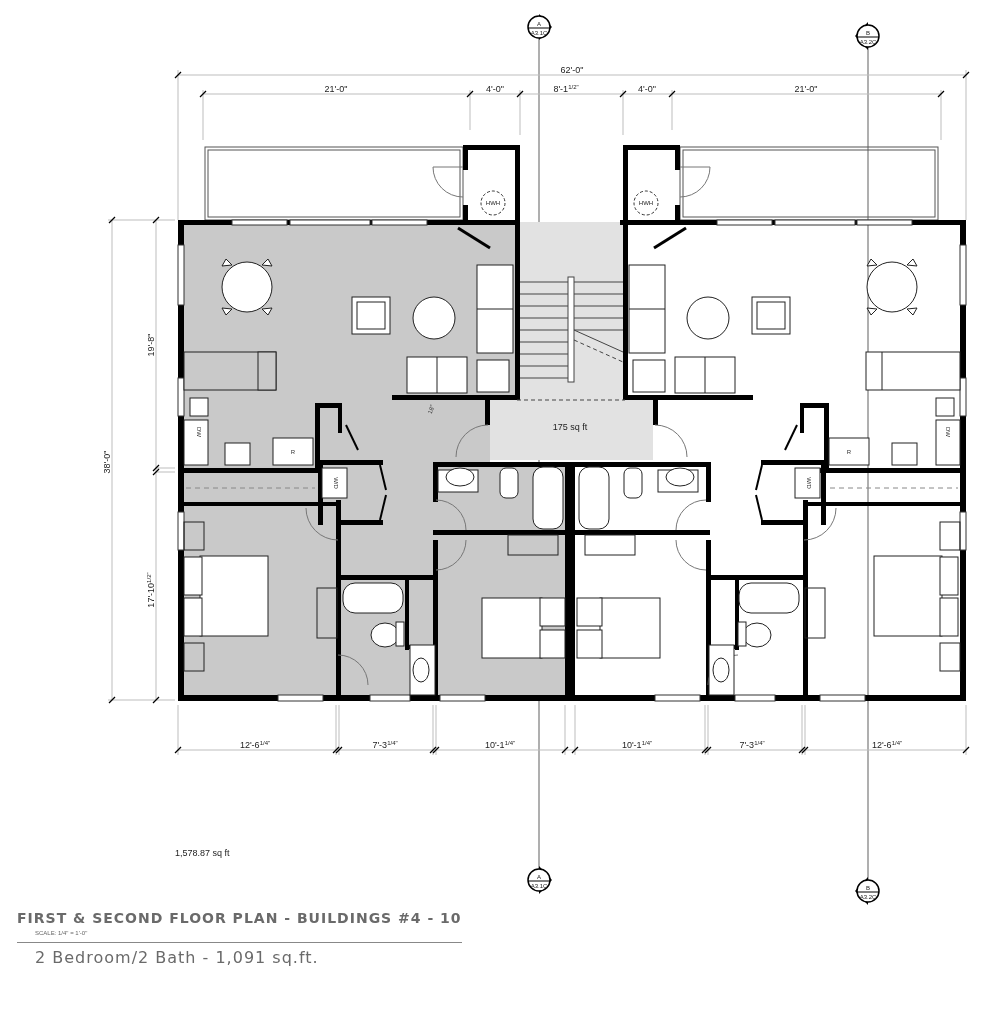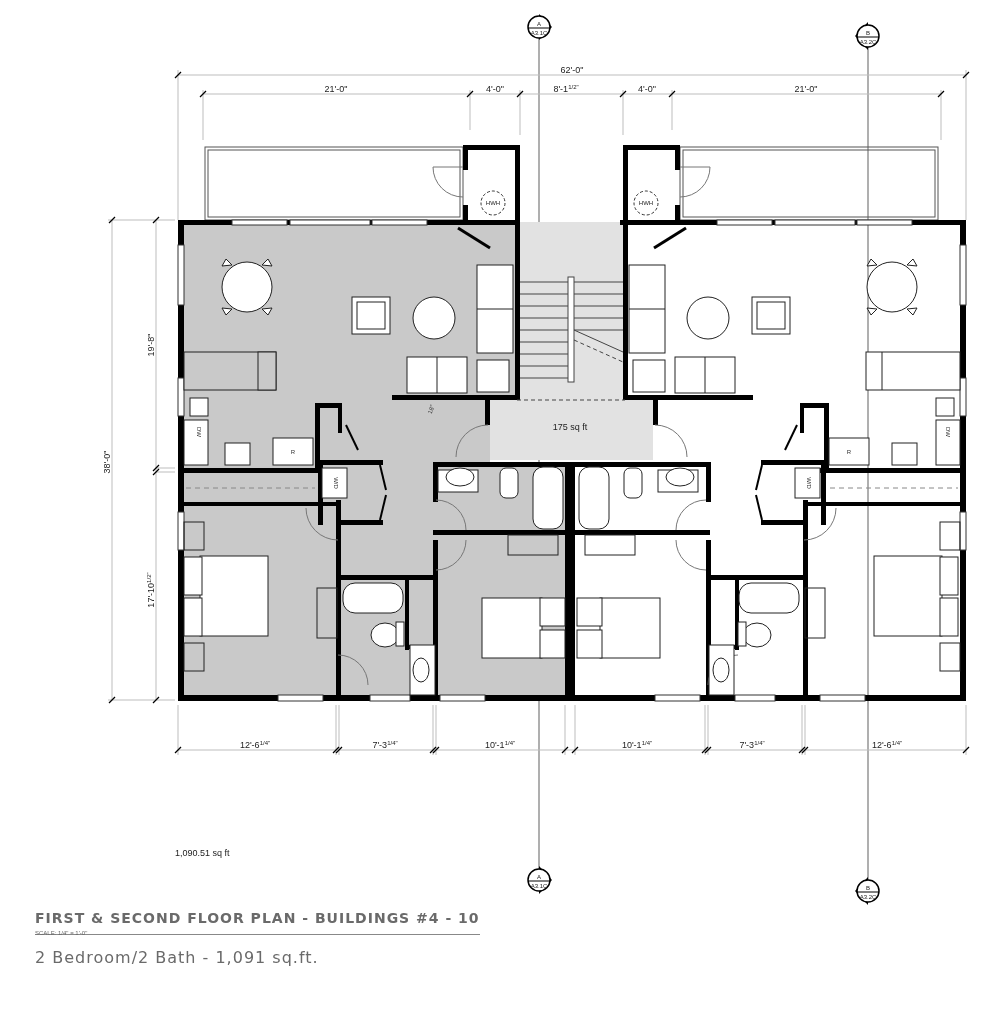--- a/index.html
+++ b/index.html
@@ -3,21 +3,21 @@
 <meta charset="utf-8">
 <style>
   html,body{margin:0;padding:0;background:#ffffff;}
   body{width:1000px;height:1020px;position:relative;overflow:hidden;font-family:"Liberation Sans",sans-serif;}
   #plan{position:absolute;left:0;top:0;width:1000px;height:1020px;}
   .dim{font-family:"Liberation Sans",sans-serif;font-size:9px;fill:#222;}
   .sup{font-size:6px;}
   .tag{font-family:"Liberation Sans",sans-serif;font-size:6px;fill:#222;}
   .lbl{font-family:"Liberation Sans",sans-serif;font-size:6px;fill:#333;}
   .area{font-family:"Liberation Sans",sans-serif;font-size:9px;fill:#222;}
-  .title{position:absolute;left:35px;top:910px;font-family:"DejaVu Sans",sans-serif;font-weight:bold;font-size:14px;color:#6a6a6a;letter-spacing:1px;border-bottom:1.5px solid #888;padding-bottom:8px;line-height:16px;white-space:nowrap;}
+  .title{position:absolute;left:17px;top:910px;font-family:"DejaVu Sans",sans-serif;font-weight:bold;font-size:14px;color:#6a6a6a;letter-spacing:1px;border-bottom:1.5px solid #888;padding-bottom:16px;line-height:16px;white-space:nowrap;}
   .scale{position:absolute;left:35px;top:930px;font-family:"Liberation Sans",sans-serif;font-size:6px;color:#666;}
   .subtitle{position:absolute;left:35px;top:948px;font-family:"DejaVu Sans",sans-serif;font-size:16px;color:#6a6a6a;letter-spacing:1px;}
   .totalarea{position:absolute;left:175px;top:848px;font-family:"Liberation Sans",sans-serif;font-size:9px;color:#222;}
 </style>
 </head>
 <body>
 
 <svg id="plan" viewBox="0 0 1000 1020" xmlns="http://www.w3.org/2000/svg">
 
   <g stroke="#7a7a7a" stroke-width="1.2">
@@ -389,16 +389,16 @@
   </g>
   <g>
     <polygon points="868,877 855,891 868,905" fill="#000"></polygon>
     <circle cx="868" cy="891" r="11" fill="#fff" stroke="#000" stroke-width="1.5"></circle>
     <line x1="857" y1="892" x2="879" y2="892" stroke="#000"></line>
     <text class="tag" x="868" y="890" text-anchor="middle">B</text>
     <text class="tag" x="868" y="899" text-anchor="middle">A3.2C</text>
   </g>
 </svg>
 
-<div class="totalarea">1,090.51 sq ft</div>
+<div class="totalarea">1,578.87 sq ft</div>
 <div class="title">FIRST &amp; SECOND FLOOR PLAN - BUILDINGS #4 - 10</div>
 <div class="scale">SCALE: 1/4" = 1'-0"</div>
 <div class="subtitle">2 Bedroom/2 Bath - 1,091 sq.ft.</div>
 
 </body></html>

